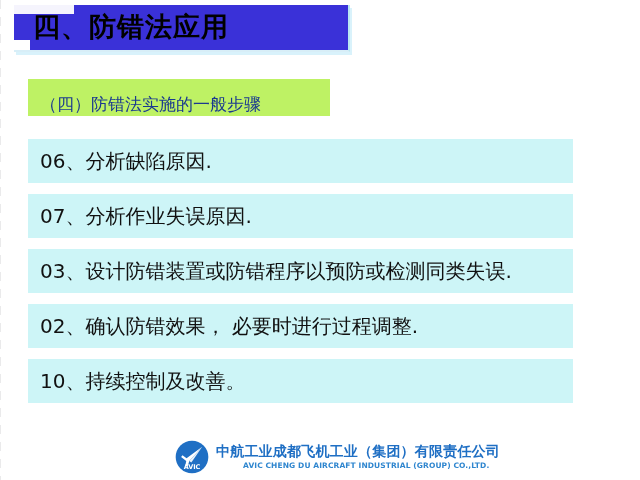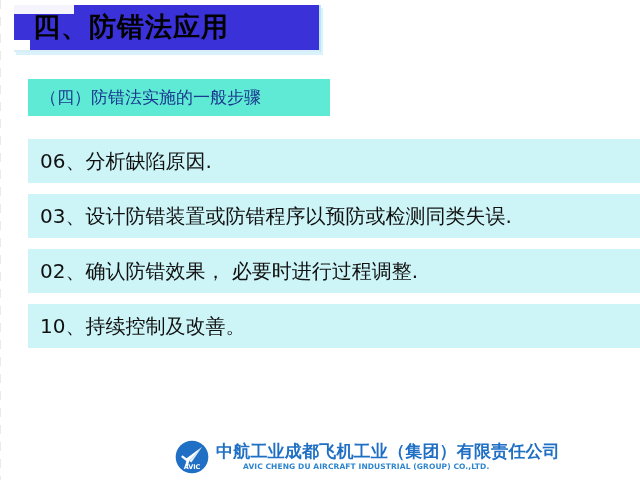--- a/index.html
+++ b/index.html
@@ -45,21 +45,21 @@
         #000 0px, #000 1px, transparent 1px, transparent 51px);
     opacity: .45;
     pointer-events: none;
   }
 
   
   #title-banner {
     position: absolute;
     left: 14px;
     top: 5px;
-    width: 307px;
+    width: 336px;
     height: 47px;
     background: #3a31d8;
     box-sizing: border-box;
     border-right: 2px solid #b9e7f2;
     border-bottom: 2px solid #d8eef7;
     box-shadow: 2px 3px 0 rgba(210,240,250,.85);
   }
   #title-banner .title-text {
     position: absolute;
     left: 19px;
@@ -90,39 +90,39 @@
     background: #ffffff;
   }
 
   
   #subtitle-box {
     position: absolute;
     left: 28px;
     top: 79px;
     width: 302px;
     height: 37px;
-    background: #5eead4;
+    background: #bef264;
     box-sizing: border-box;
     display: flex;
-    align-items: center;
+    align-items: flex-end;
   }
   #subtitle-box .subtitle-text {
     padding-left: 12px;
     font-size: 17px;
     color: #1b3a8f;
     white-space: nowrap;
     font-family: "DejaVu Sans", "Liberation Serif", serif;
   }
 
   
   #step-list {
     position: absolute;
     left: 28px;
     top: 139px;
-    width: 613px;
+    width: 545px;
   }
   .step-row {
     background: #cdf5f7;
     box-sizing: border-box;
     margin-bottom: 11px;
     padding: 7px 10px 7px 12px;
     font-size: 20px;
     line-height: 30px;
     color: #111111;
     font-family: "DejaVu Sans", "Liberation Sans", sans-serif;
@@ -140,26 +140,26 @@
   #logo-mark {
     width: 34px;
     height: 34px;
     flex: 0 0 34px;
   }
   #logo-text {
     margin-left: 7px;
     line-height: 1.15;
   }
   #logo-cn {
-    font-size: 17px;
+    font-size: 14px;
     font-weight: bold;
     color: #1f6fc4;
     letter-spacing: .2px;
     white-space: nowrap;
-    font-family: Liberation Serif, serif;
+    font-family: Liberation Mono, monospace;
   }
   #logo-en {
     font-size: 7.5px;
     font-weight: bold;
     color: #2f86cf;
     letter-spacing: .1px;
     white-space: nowrap;
     margin-top: 2px;
     font-family: "DejaVu Sans", "Liberation Sans", sans-serif;
     margin-left: 27px;
@@ -177,20 +177,21 @@
     <div id="title-notch"></div>
     <div class="title-text">四、防错法应用</div>
   </div>
 
   <div id="subtitle-box">
     <div class="subtitle-text">（四）防错法实施的一般步骤</div>
   </div>
 
   <div id="step-list">
     <div class="step-row">06、分析缺陷原因.</div>
+    <div class="step-row">07、分析作业失误原因.</div>
     <div class="step-row">03、设计防错装置或防错程序以预防或检测同类失误.</div>
     <div class="step-row">02、确认防错效果， 必要时进行过程调整.</div>
     <div class="step-row">10、持续控制及改善。</div>
   </div>
 
   <div id="footer-logo">
     <svg id="logo-mark" viewBox="0 0 100 100">
       <circle cx="50" cy="50" r="48" fill="#1f6fc4"></circle>
       <path d="M80 20 L34 54 L22 45 L18 50 L33 62 L30 78 L38 76 L42 62 Z" fill="#ffffff"></path>
       <path d="M80 20 L48 66 L42 62 Z" fill="#e8f2fb"></path>

